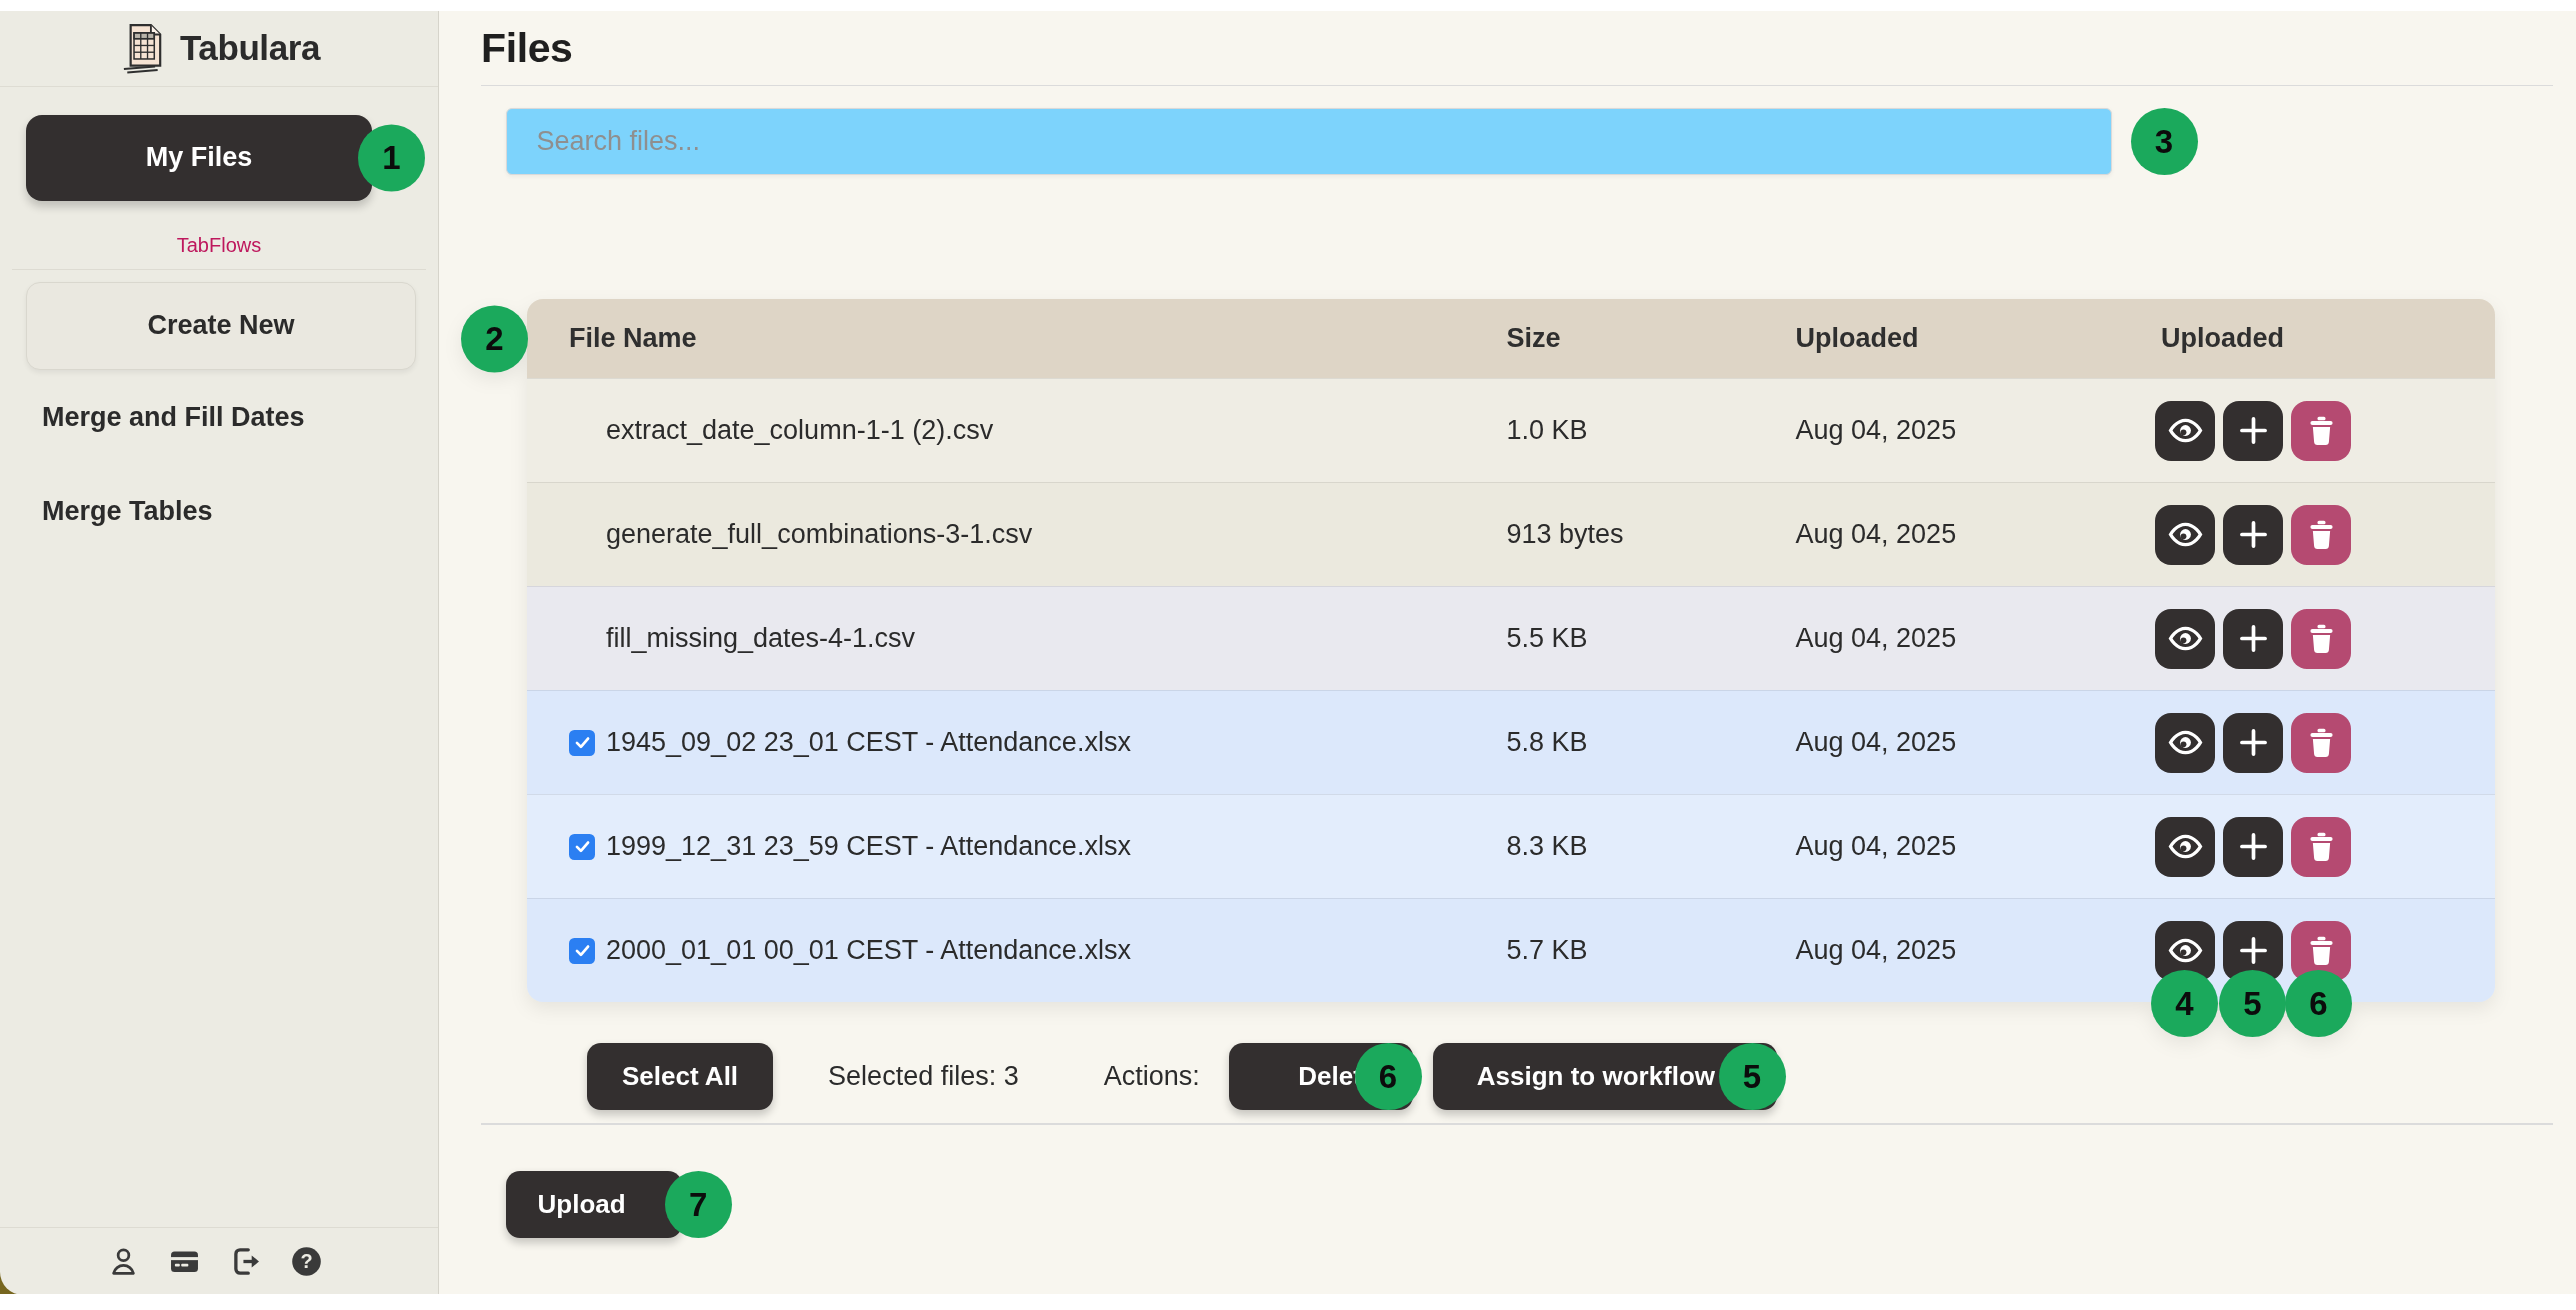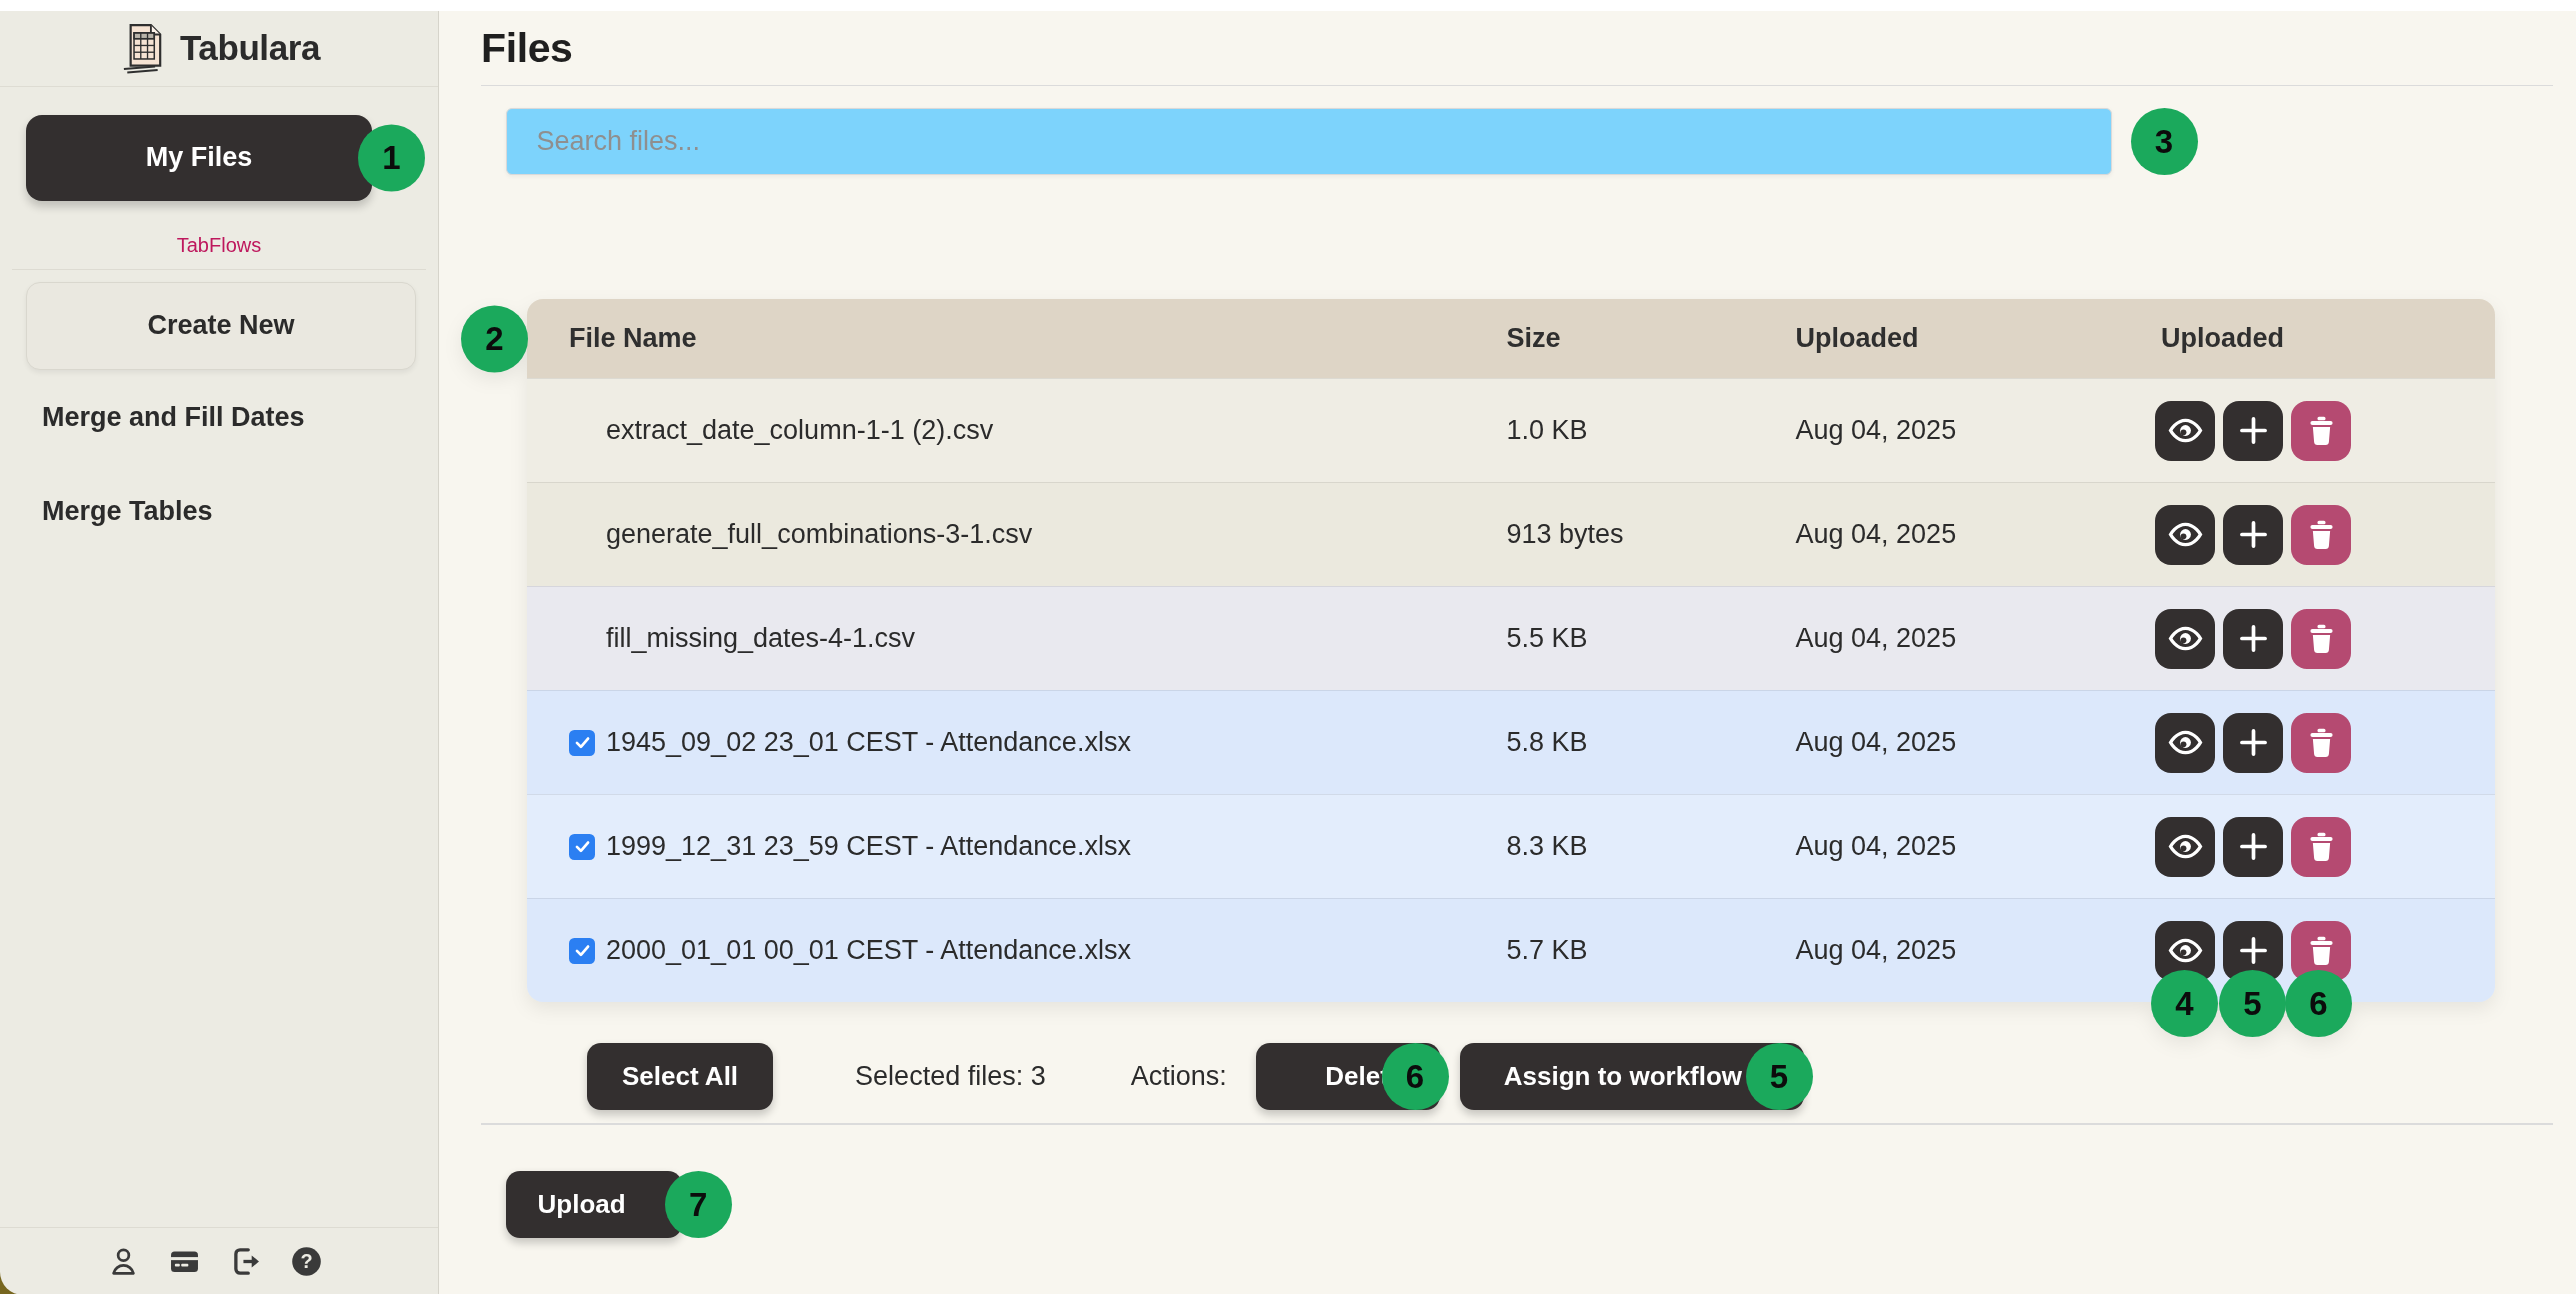--- a/index.html
+++ b/index.html
@@ -126,21 +126,21 @@
   .abtn svg{width:37px;height:37px;}
 
   
   .controls-row{display:flex;align-items:center;margin:41px 0 0 106px;height:67px;}
   .btn-dark{
     height:67px;background:#332f2f;color:#ffffff;border:none;border-radius:14px;
     font-size:26px;font-weight:bold;cursor:pointer;display:flex;align-items:center;
     box-shadow:0 4.4px 8px rgba(0,0,0,0.2);position:relative;font-family:inherit;
   }
   .select-all-btn{padding:0 35px;}
-  .selected-label{margin-left:82px;font-size:27px;color:#2b2b2b;}
+  .selected-label{margin-left:55px;font-size:27px;color:#2b2b2b;}
   .actions-label{margin-left:85px;font-size:27px;color:#2b2b2b;}
   .delete-btn{margin-left:29px;width:184px;padding-left:39px;justify-content:center;}
   .assign-btn{margin-left:20px;width:344px;padding-left:44px;justify-content:flex-start;}
   .btn-dark .badge{position:absolute;right:-8.8px;top:0;}
   .upload-row{margin:46px 0 0 24.5px;height:67px;display:flex;}
   .upload-btn{padding:0 56px 0 32px;}
   .upload-btn .badge{right:-50px;}
 
   .bottom-strip{position:absolute;left:0;bottom:0;width:100%;height:16px;background:#ffffff;z-index:3;}
   .corner-sliver{position:absolute;left:0;bottom:12.3px;width:23px;height:28px;background:#77661f;z-index:1;}

